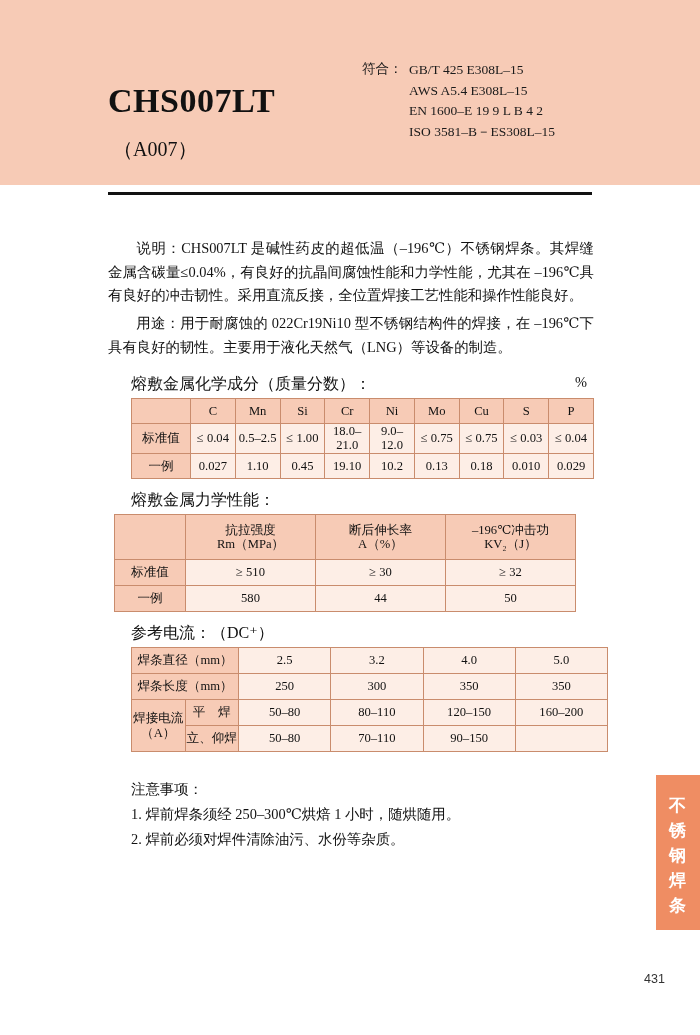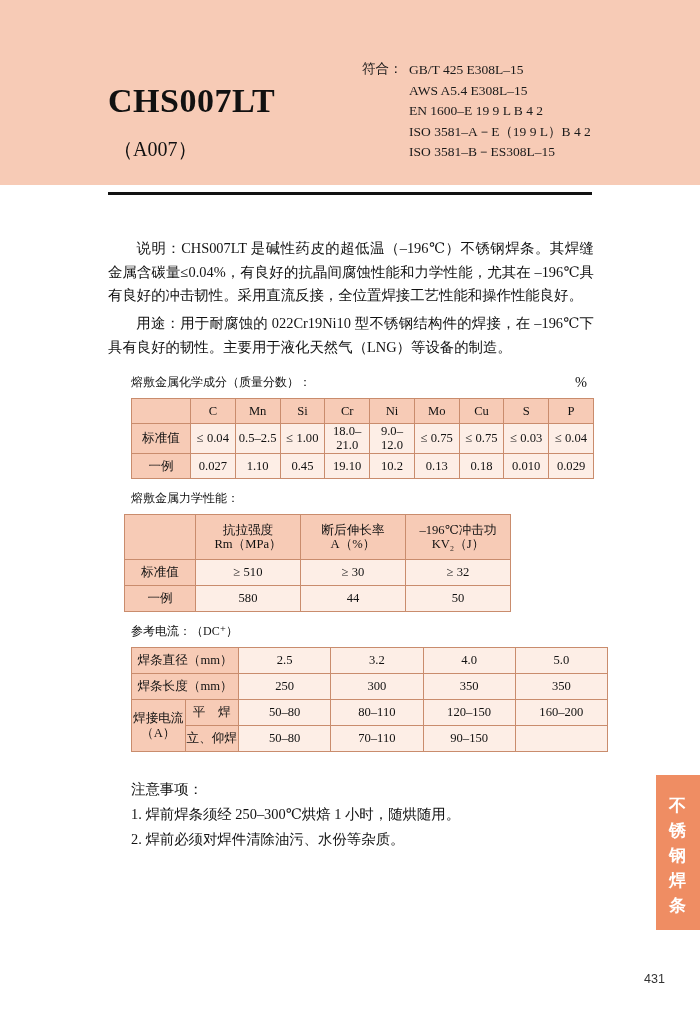--- a/index.html
+++ b/index.html
@@ -82,21 +82,21 @@
     color: #111;
   }
   .para .indent { display: inline-block; width: 28px; }
   #para-desc { top: 237px; }
   #para-use  { top: 312px; }
 
   
   .section-title {
     position: absolute;
     left: 131px;
-    font-size: 12px;
+    font-size: 16px;
     color: #111;
     white-space: nowrap;
   }
   .unit-right {
     position: absolute;
     left: 575px;
     font-size: 14.4px;
     color: #111;
   }
 
@@ -123,21 +123,21 @@
   table.data tbody td {
     background: #fdeee6;
   }
 
   
   #tbl-chem { left: 131px; top: 398px; width: 463px; }
   #tbl-chem td { height: 24px; }
   #tbl-chem td.rowlab { width: 58px; }
 
   
-  #tbl-mech { left: 124px; top: 514px; width: 387px; padding-left: 23px; }
+  #tbl-mech { left: 114px; top: 514px; width: 462px; padding-left: 23px; }
   #tbl-mech td { height: 25px; }
   #tbl-mech td.rowlab { width: 70px; }
   #tbl-mech td.tall { height: 44px; }
 
   
   #tbl-cur { left: 131px; top: 647px; width: 477px; }
   #tbl-cur td { height: 25px; }
   #tbl-cur td.lab1 { width: 106px; }
   #tbl-cur td.lab2 { width: 62px; }
 
@@ -187,21 +187,20 @@
 
 <div class="header-band">
   <div class="header-inner">
     <div class="product-code">CHS007LT</div>
     <div class="product-alias">（A007）</div>
     <div class="std-label">符合：</div>
     <div class="std-list">
       <div class="std-line">GB/T 425 E308L–15</div>
       <div class="std-line">AWS A5.4 E308L–15</div>
       <div class="std-line">EN 1600–E 19 9 L B 4 2</div>
-      <div class="std-line">ISO 3581–A－E（19 9 L）B 4 2</div>
       <div class="std-line">ISO 3581–B－ES308L–15</div>
     </div>
   </div>
 </div>
 <div class="rule-thick"></div>
 
 <div class="para" id="para-desc"><span class="indent"></span><span>说明：CHS007LT 是碱性药皮的超低温（–196℃）不锈钢焊条。其焊缝金属含碳量≤0.04%，有良好的抗晶间腐蚀性能和力学性能，尤其在 –196℃具有良好的冲击韧性。采用直流反接，全位置焊接工艺性能和操作性能良好。</span></div>
 <div class="para" id="para-use"><span class="indent"></span><span>用途：用于耐腐蚀的 022Cr19Ni10 型不锈钢结构件的焊接，在 –196℃下具有良好的韧性。主要用于液化天然气（LNG）等设备的制造。</span></div>
 
 <div class="section-title" style="top:374px;">熔敷金属化学成分（质量分数）：</div>

